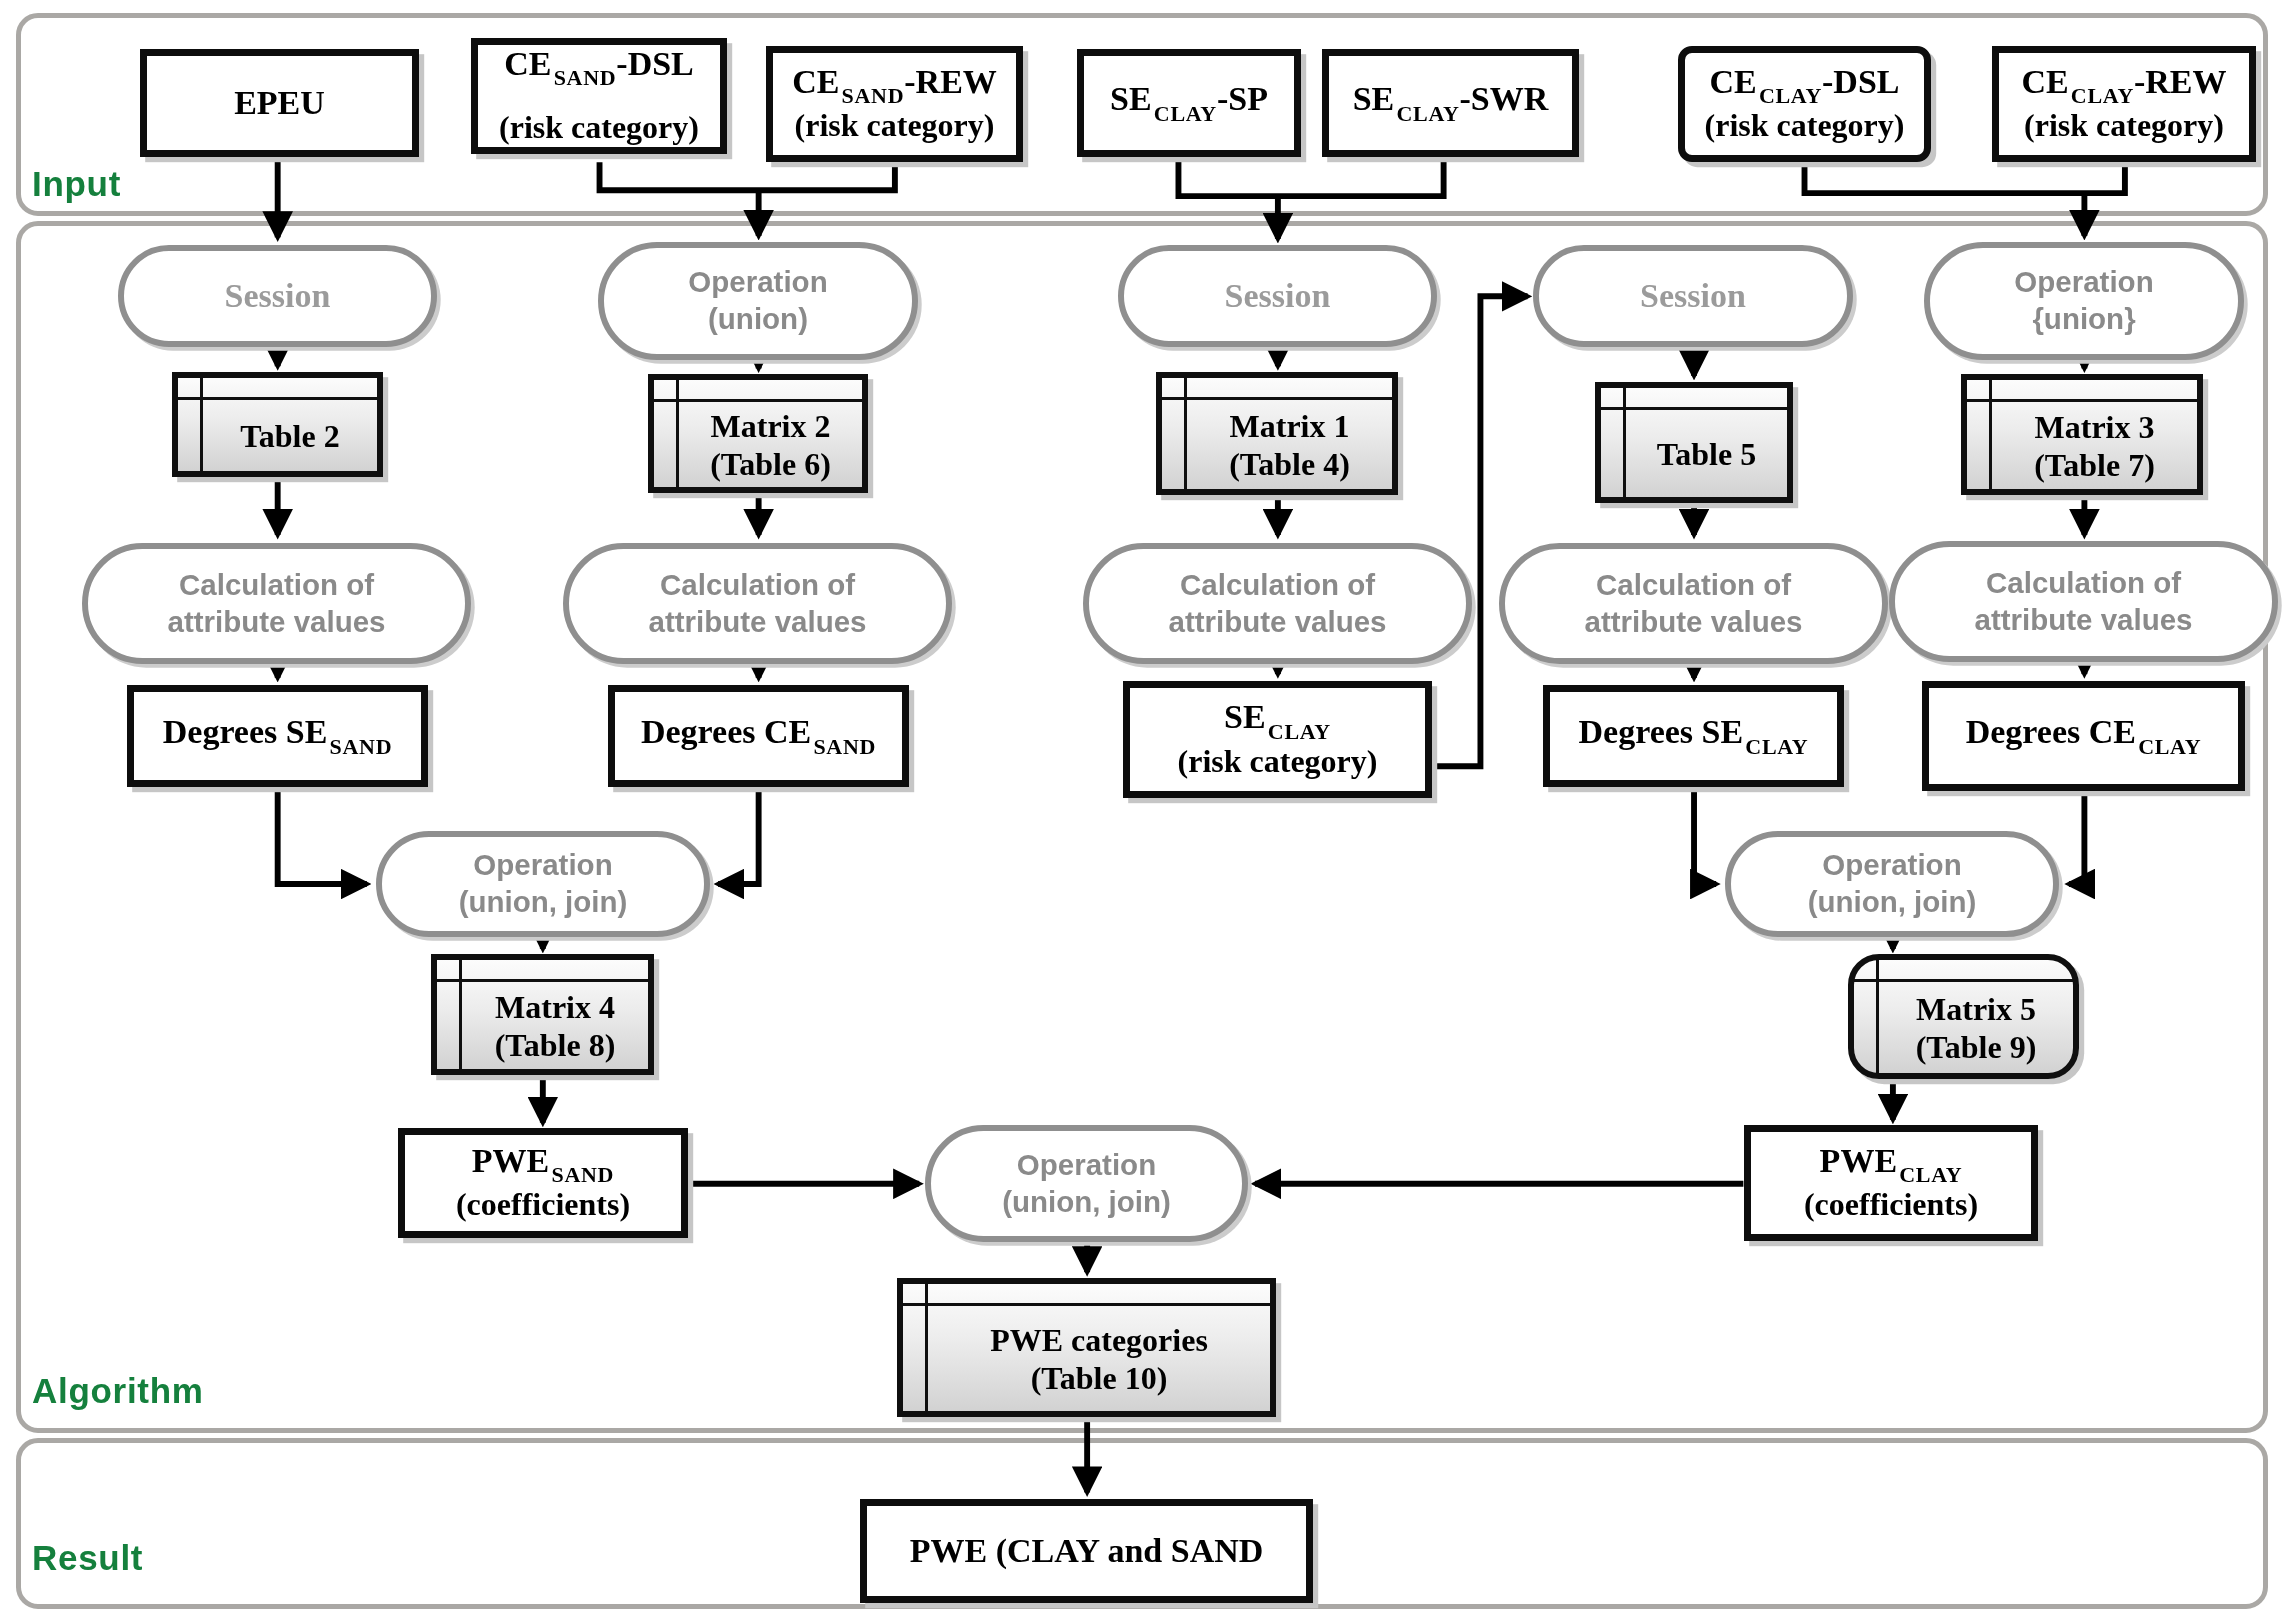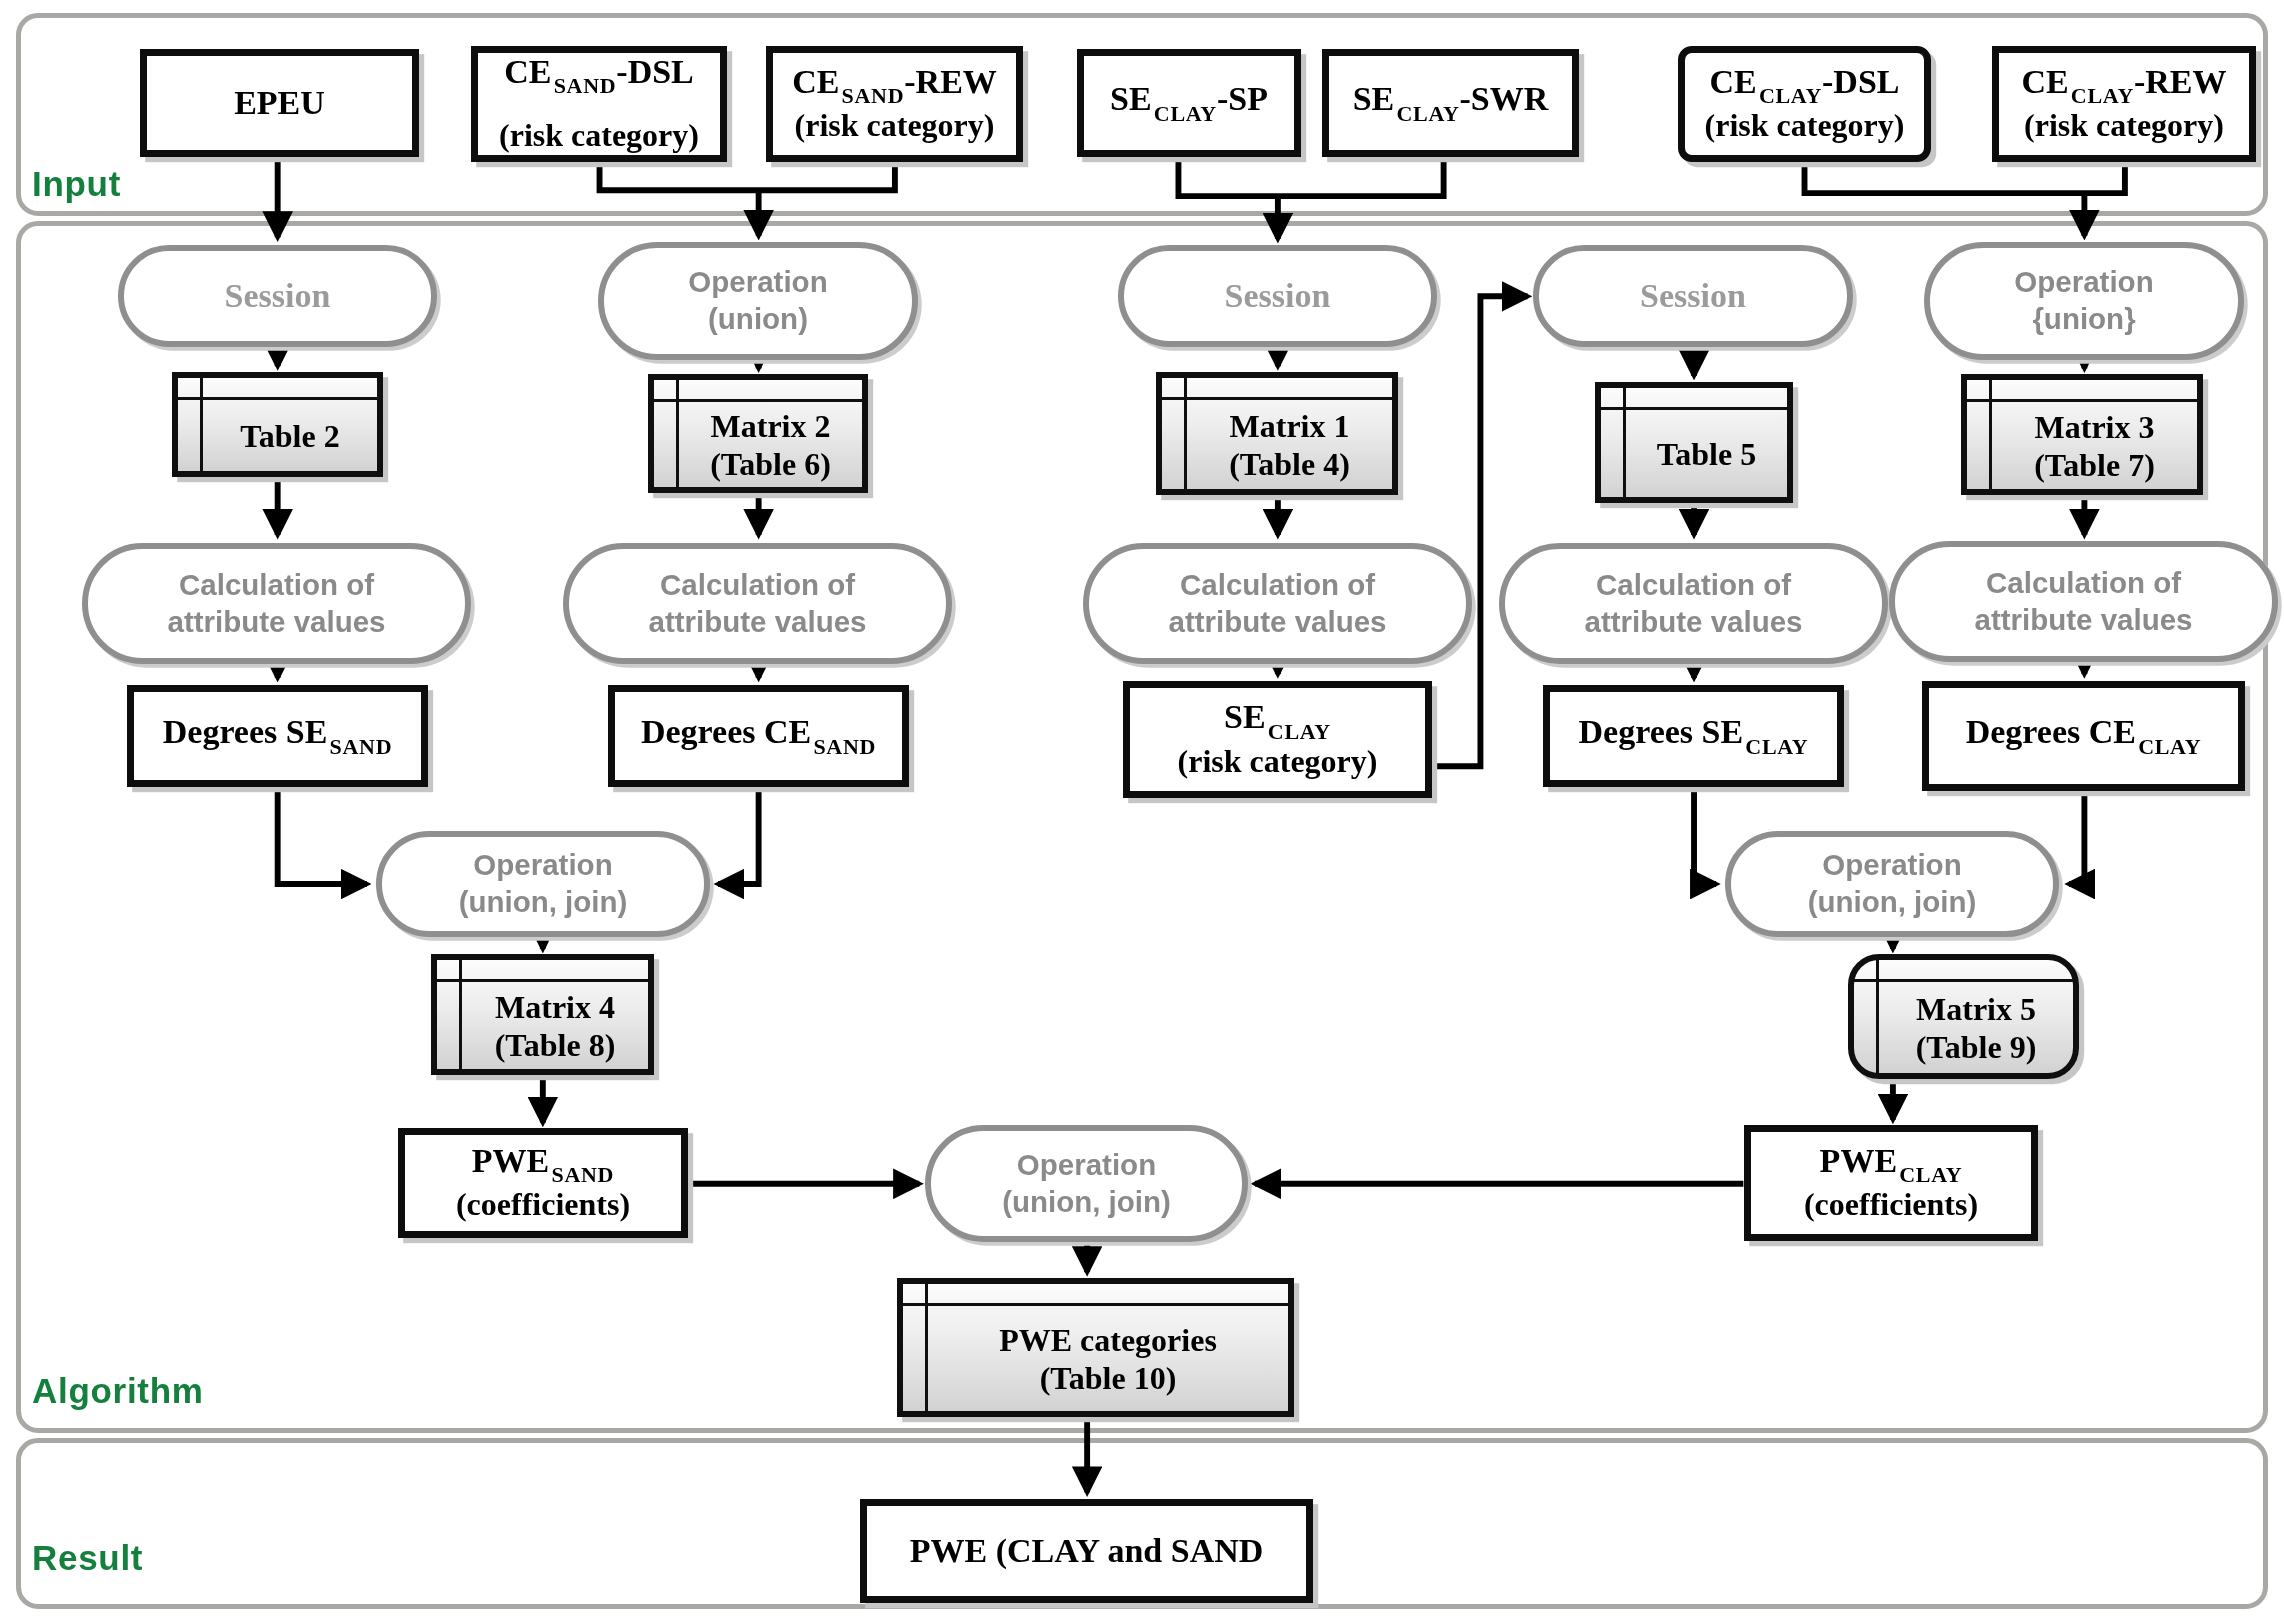--- a/index.html
+++ b/index.html
@@ -99,21 +99,21 @@
     <path d="M936,1607 H1248" marker-end="url(#ah)"></path>
     <path d="M2367,1607 H1704" marker-end="url(#ah)"></path>
     <path d="M1476,1689 V1727" marker-end="url(#ah)"></path>
     <path d="M1476,1926 V2026" marker-end="url(#ah)"></path>
     <path d="M1946,1040 H2010 V402 H2074" marker-end="url(#ah)"></path>
   </svg>
 
   <div class="sbox" style="left:140px;top:49px;width:265px;height:94px;">
     <div class="l1">EPEU</div>
   </div>
-  <div class="sbox" style="left:471px;top:46px;width:242px;height:102px;gap:20px;">
+  <div class="sbox" style="left:471px;top:38px;width:242px;height:102px;gap:20px;">
     <div class="l1"><span>CE</span><span class="sub">SAND</span><span>-DSL</span></div>
     <div class="l2">(risk category)</div>
   </div>
   <div class="sbox" style="left:766px;top:46px;width:243px;height:102px;">
     <div class="l1"><span>CE</span><span class="sub">SAND</span><span>-REW</span></div>
     <div class="l2">(risk category)</div>
   </div>
   <div class="sbox" style="left:1322px;top:49px;width:243px;height:94px;">
     <div class="l1"><span>SE</span><span class="sub">CLAY</span><span>-SWR</span></div>
   </div>
@@ -256,21 +256,21 @@
   </div>
   <div class="oval sans" style="left:925px;top:1125px;width:311px;height:105px;">
     <div>Operation</div>
       <div>(union, join)</div>
   </div>
   <div class="sbox" style="left:1744px;top:1125px;width:280px;height:102px;">
     <div class="l1"><span>PWE</span><span class="sub">CLAY</span></div>
     <div class="l2">(coefficients)</div>
   </div>
 
-  <div class="tbox" style="left:897px;top:1278px;width:367px;height:127px;padding-left:18px;">
+  <div class="tbox" style="left:897px;top:1278px;width:367px;height:127px;">
     <div class="t-col"></div>
     <div class="t-row"></div>
     <div class="t-label">
         <div>PWE categories</div>
         <div>(Table 10)</div>
       </div>
   </div>
 
   <div class="sbox" style="left:860px;top:1499px;width:439px;height:90px;">
     <div class="l1">PWE (CLAY and SAND</div>

